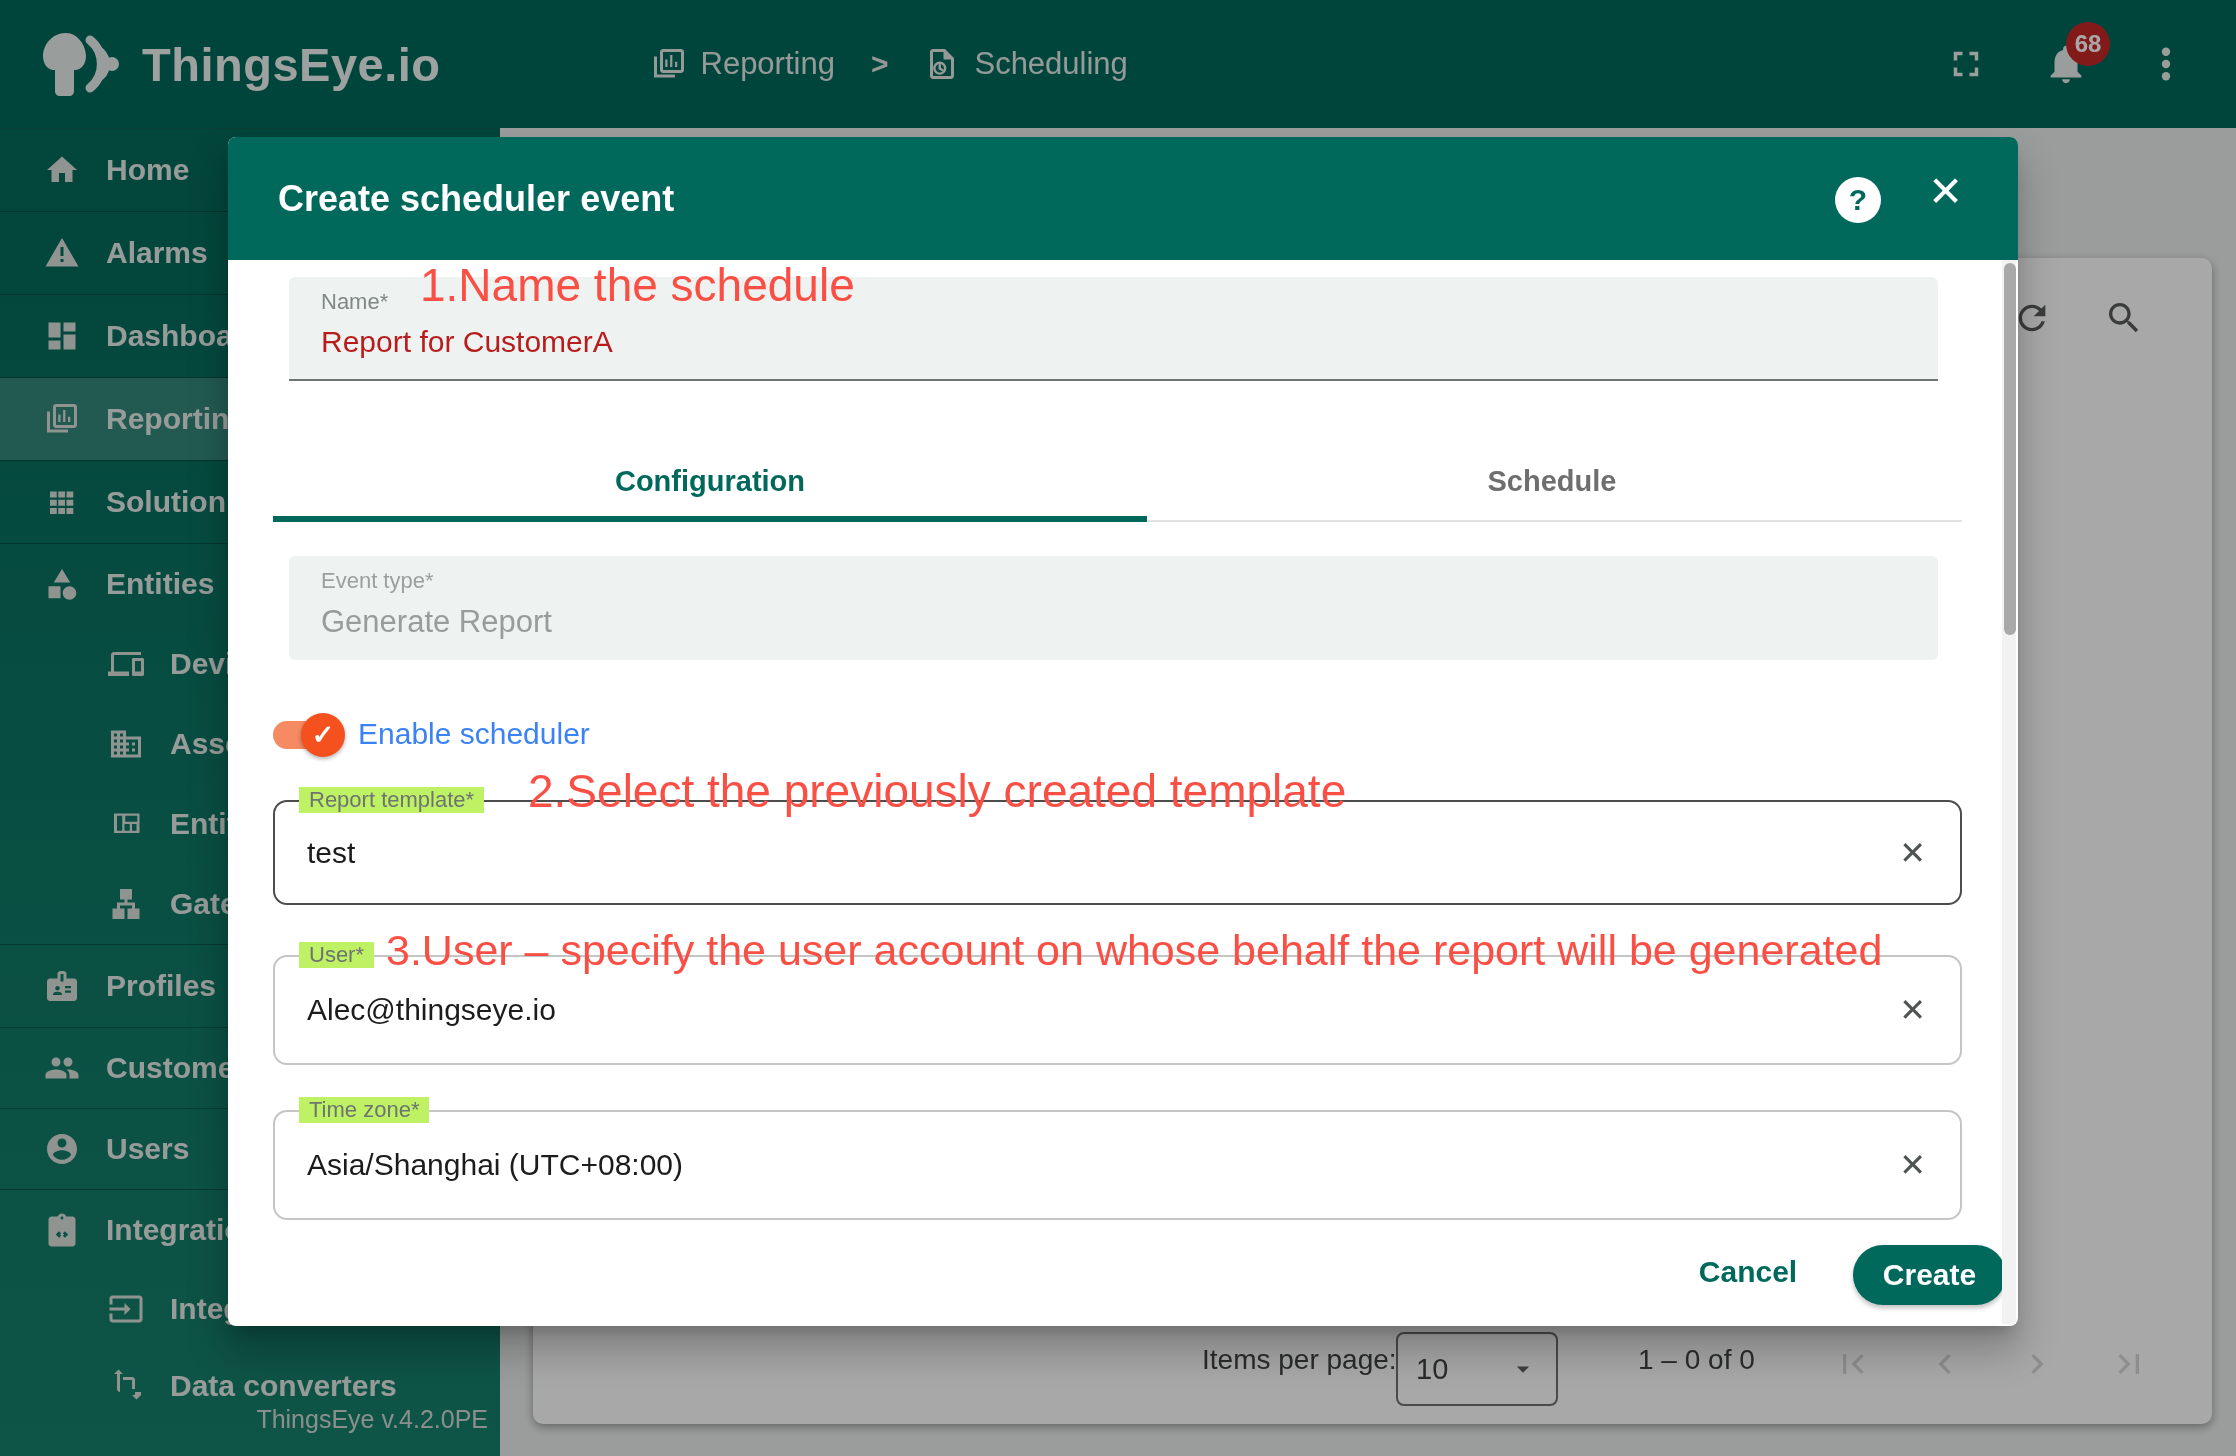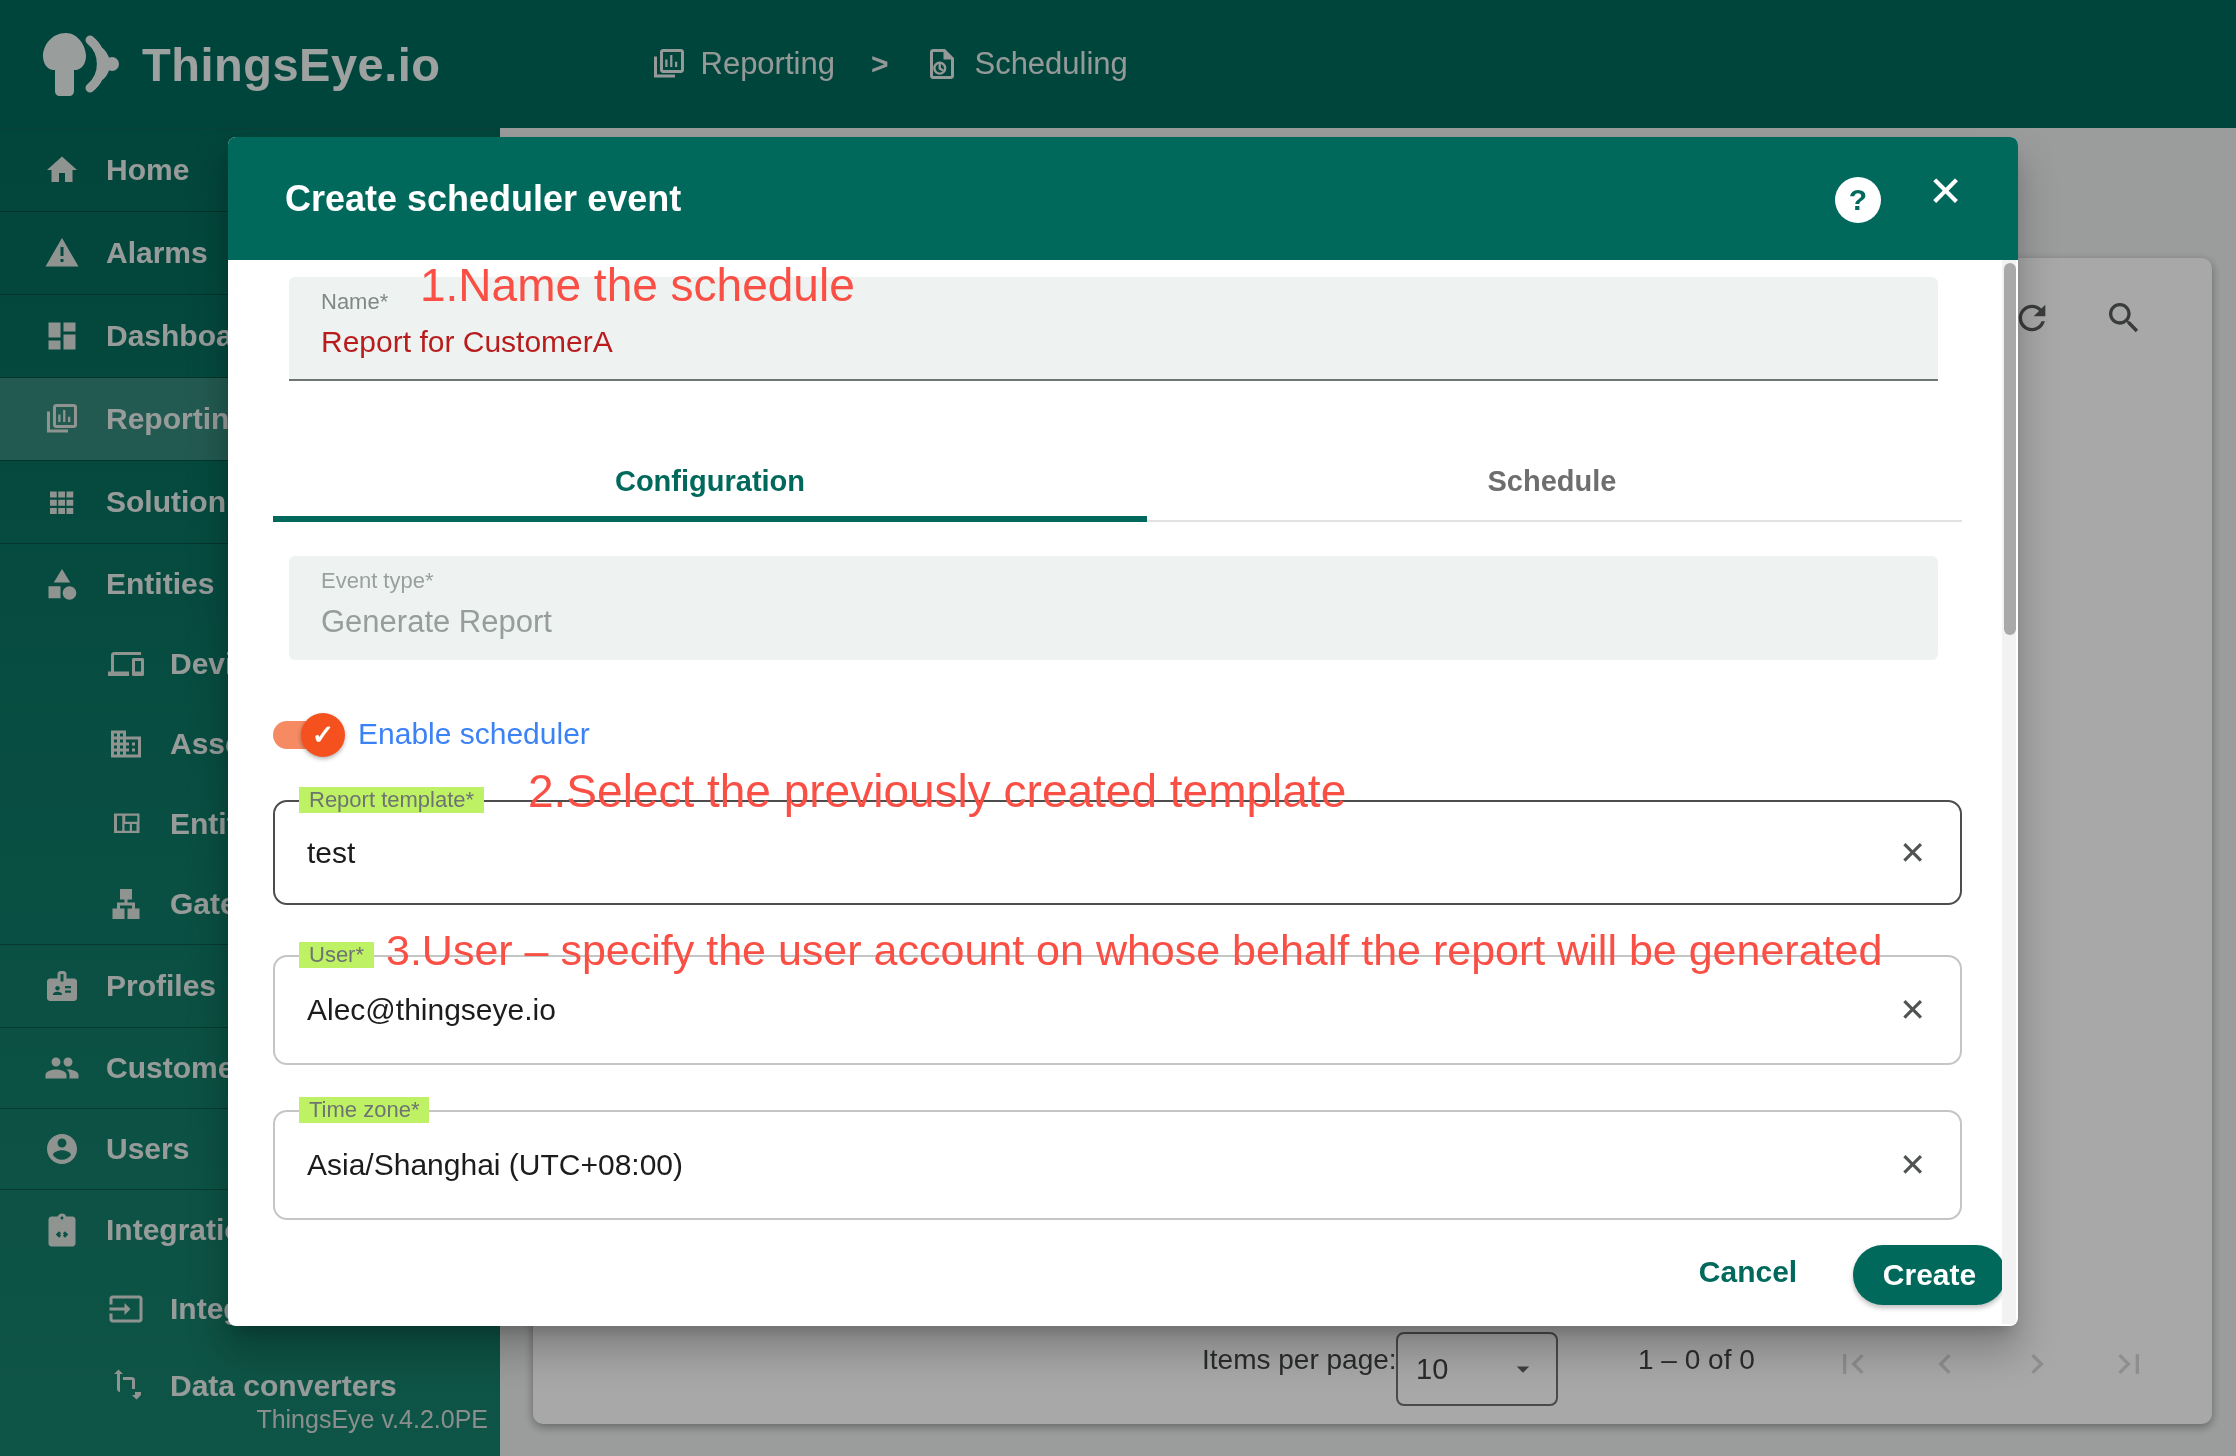--- a/index.html
+++ b/index.html
@@ -60,21 +60,21 @@
   
   .modal {
     position:absolute; left:228px; top:137px; width:1790px; height:1189px;
     background:#ffffff; border-radius:8px; z-index:50;
     box-shadow:0 11px 15px -7px rgba(0,0,0,0.2), 0 24px 38px 3px rgba(0,0,0,0.22);
   }
   .modal-header {
     position:absolute; left:0; top:0; width:1790px; height:123px;
     background:#00695c; border-radius:8px 8px 0 0;
   }
-  .modal-title { position:absolute; left:57px; top:41px; font-size:36px; font-weight:bold; color:#ffffff; }
+  .modal-title { position:absolute; left:50px; top:41px; font-size:36px; font-weight:bold; color:#ffffff; }
   .help-bubble { position:absolute; left:1607px; top:40px; width:46px; height:46px; border-radius:50%; background:#ffffff; color:#00695c; font-size:30px; font-weight:bold; display:flex; align-items:center; justify-content:center; }
   .modal-close { position:absolute; left:1700px; top:34px; font-size:42px; color:#ffffff; line-height:1; }
 
   .ffield { position:absolute; left:61px; width:1649px; height:104px; background:#eef3f2; border-radius:6px 6px 0 0; }
   .ffield .flabel { position:absolute; left:32px; top:12px; font-size:22px; color:#808885; }
   .ffield .fvalue { position:absolute; left:32px; top:48px; font-size:30px; color:#b91c1c; }
   .ffield.underlined { border-bottom:2px solid #6f7573; border-radius:6px 6px 0 0; }
   .ffield.disabled .flabel { color:#9aa09d; }
   .ffield.disabled .fvalue { color:#979d9a; font-size:31px; }
 
@@ -143,20 +143,46 @@
           <svg width="36" height="36" viewBox="0 0 24 24" fill="currentColor">
             <path fill-rule="evenodd" d="M14 2H6c-1.1 0-2 .9-2 2v16c0 1.1.9 2 2 2h12c1.1 0 2-.9 2-2V8l-6-6zm4 18H6V4h7v5h5v11z"></path>
             <circle cx="10.5" cy="14.8" r="3.6" fill="none" stroke="currentColor" stroke-width="1.6"></circle>
             <path d="M10.5 12.7v2.3l1.7 1" fill="none" stroke="currentColor" stroke-width="1.6" stroke-linecap="round"></path>
           </svg>
         </span>
         <span>Scheduling</span>
       </span>
     </nav>
 
+    <div class="appbar-actions">
+      <span class="iconbtn">
+        <span>
+          <svg width="42" height="42" viewBox="0 0 24 24" fill="currentColor">
+              <path d="M7 14H5v5h5v-2H7v-3zm-2-4h2V7h3V5H5v5zm12 7h-3v2h5v-5h-2v3zM14 5v2h3v3h2V5h-5z"></path>
+            </svg>
+        </span>
+      </span>
+      <span class="iconbtn">
+        <span>
+          <svg width="46" height="46" viewBox="0 0 24 24" fill="currentColor">
+              <path d="M12 22c1.1 0 2-.9 2-2h-4c0 1.1.9 2 2 2zm6-6v-5c0-3.07-1.63-5.64-4.5-6.32V4c0-.83-.67-1.5-1.5-1.5s-1.5.67-1.5 1.5v.68C7.64 5.36 6 7.92 6 11v5l-2 2v1h16v-1l-2-2z"></path>
+            </svg>
+        </span>
+        <span class="badge">68</span>
+      </span>
+      <span class="iconbtn">
+        <span>
+          <svg width="42" height="42" viewBox="0 0 24 24" fill="currentColor">
+              <circle cx="12" cy="5" r="2.4"></circle>
+              <circle cx="12" cy="12" r="2.4"></circle>
+              <circle cx="12" cy="19" r="2.4"></circle>
+            </svg>
+        </span>
+      </span>
+    </div>
   </header>
 
   <nav class="sidebar">
     <div class="snav">
       <span class="sicon">
           <svg viewBox="0 0 24 24" width="36" height="36" fill="currentColor">
             <path d="M10 20v-6h4v6h5v-8h3L12 3 2 12h3v8z"></path>
           </svg>
         </span>
       <span class="slabel">Home</span>

